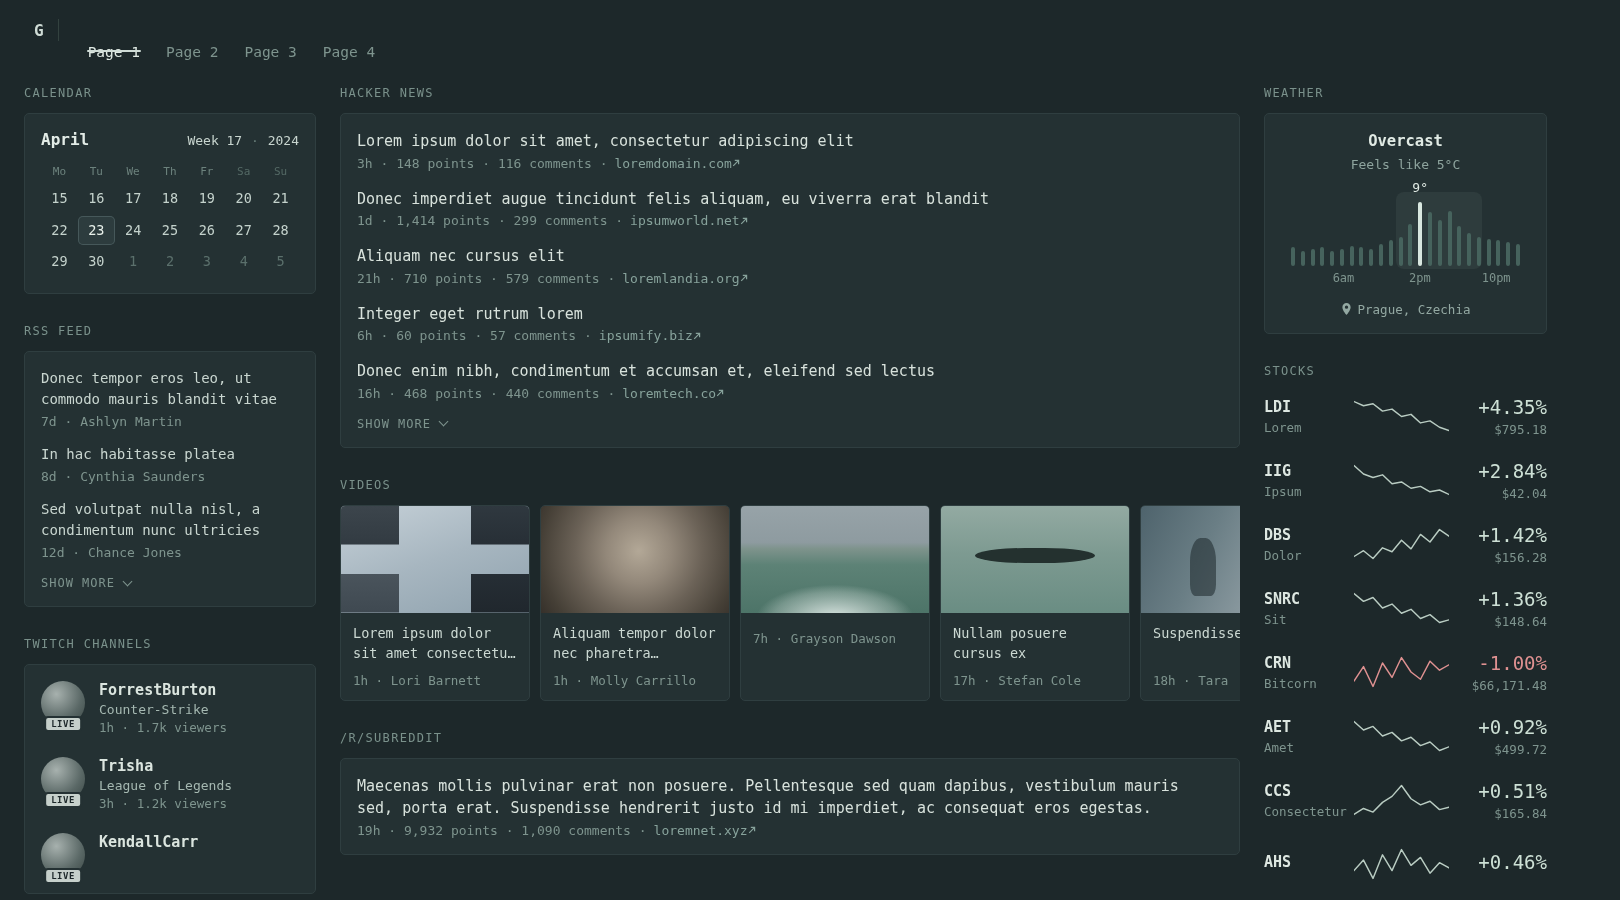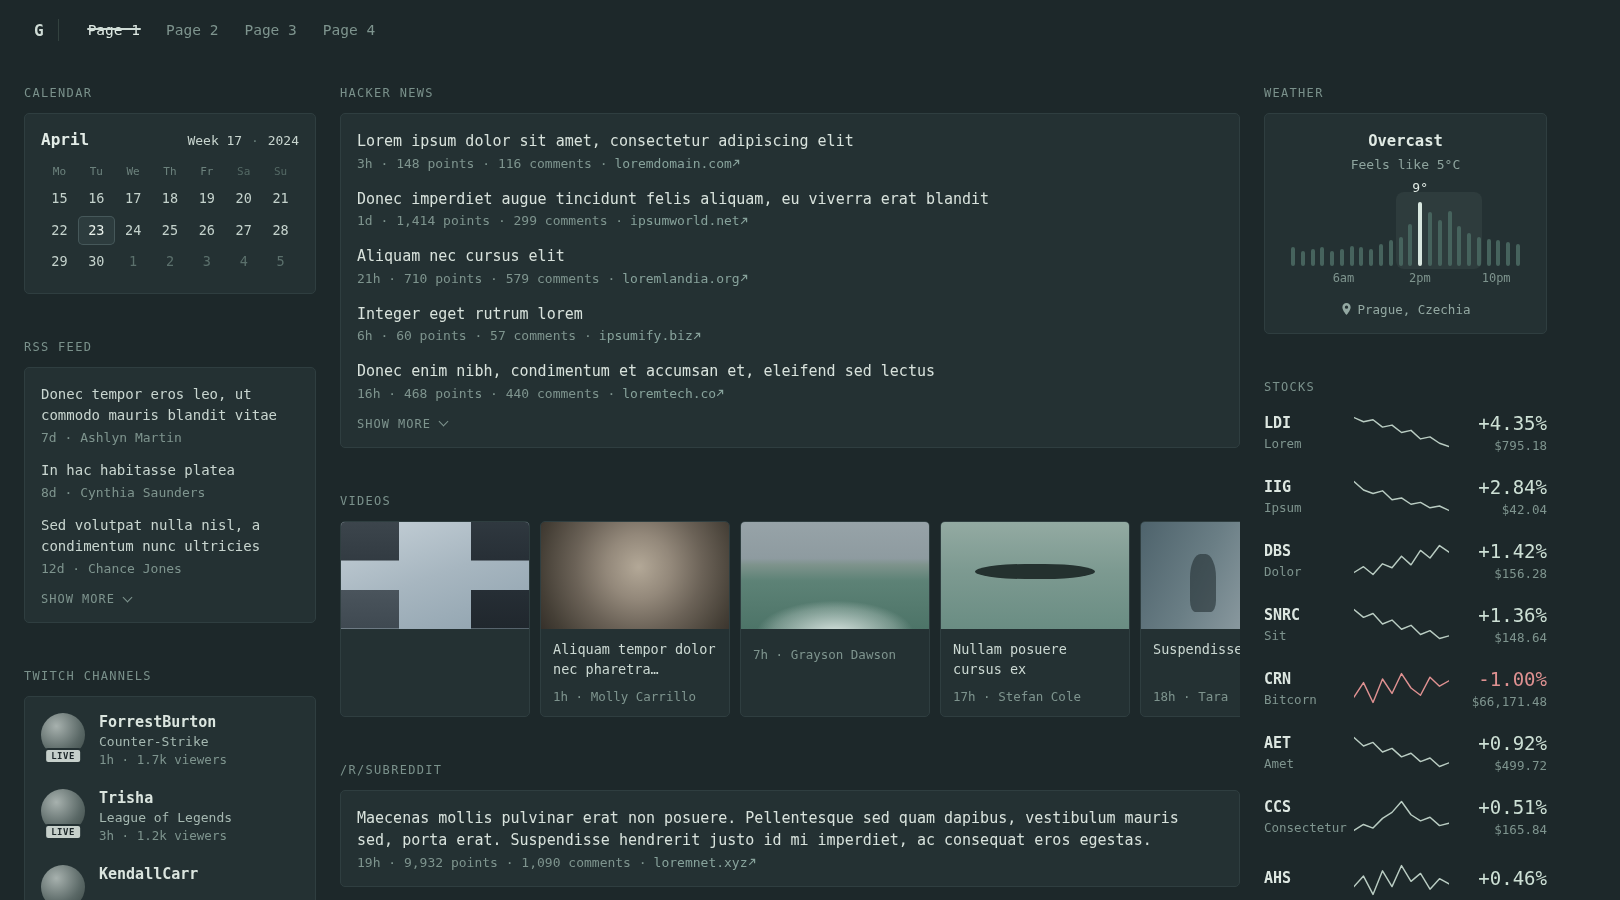--- a/index.html
+++ b/index.html
@@ -7,27 +7,27 @@
   body{
     background:#1d282a;
     color:#d2ded8;
     font-family:"DejaVu Sans Mono","Liberation Mono",monospace;
     font-size:14px;
   }
   
   .header{height:60px;display:flex;align-items:center;padding:0 24px}
   .logo{font-size:16px;font-weight:700;color:#cfdcd6;padding:0 14px 0 10px}
   .logo-sep{width:1px;height:22px;background:#33423f;margin-right:16px}
-  .tabs{display:flex;height:100%;align-items:center}
+  .tabs{display:flex;height:100%;align-items:flex-end}
   .tab{display:flex;align-items:center;padding:0 13px;color:#7e948e;font-size:14.5px;position:relative;cursor:pointer;text-decoration:none}
   .tab.active{color:#e0eae4}
   .tab.active::after{content:"";position:absolute;left:12px;right:12px;bottom:8px;height:2px;background:#cfdcd6;border-radius:1px}
   
   .grid{display:grid;grid-template-columns:292px 900px 283px;column-gap:24px;padding:26px 24px 0;align-items:start}
-  .widget{margin-bottom:46px}
+  .widget{margin-bottom:30px}
   .sec-title{font-size:12px;font-weight:400;letter-spacing:1.3px;color:#7a918b;margin-bottom:13px}
   .card{background:#243133;border:1px solid #2f3e40;border-radius:5px}
   .pad{padding:16px}
   
   .cal-head{display:flex;justify-content:space-between;align-items:baseline;margin-bottom:13px}
   .cal-month{font-size:16px;font-weight:700;color:#e2ebe6}
   .cal-week{font-size:13px;color:#c8d5cf}
   .cal-week .dot{color:#677d78;margin:0 1px}
   .cal-grid{display:grid;grid-template-columns:repeat(7,1fr);text-align:center;row-gap:2px}
   .dow{font-size:11px;color:#6c827d;padding:3px 0 6px}
@@ -312,20 +312,24 @@
         </div>
       </div>
     </section>
 
     <section class="widget">
       <h2 class="sec-title">VIDEOS</h2>
       <div class="videos-row">
 
       <div class="video-card">
             <div class="thumb thumb-cross"></div>
+            <div class="video-body">
+              <div class="video-title">Lorem ipsum dolor sit amet consectetu…</div>
+              <div class="video-meta">1h · Lori Barnett</div>
+            </div>
           </div>
           <div class="video-card">
             <div class="thumb thumb-camera"></div>
             <div class="video-body">
               <div class="video-title">Aliquam tempor dolor nec pharetra…</div>
               <div class="video-meta">1h · Molly Carrillo</div>
             </div>
           </div>
           <div class="video-card">
             <div class="thumb thumb-boat"></div>

